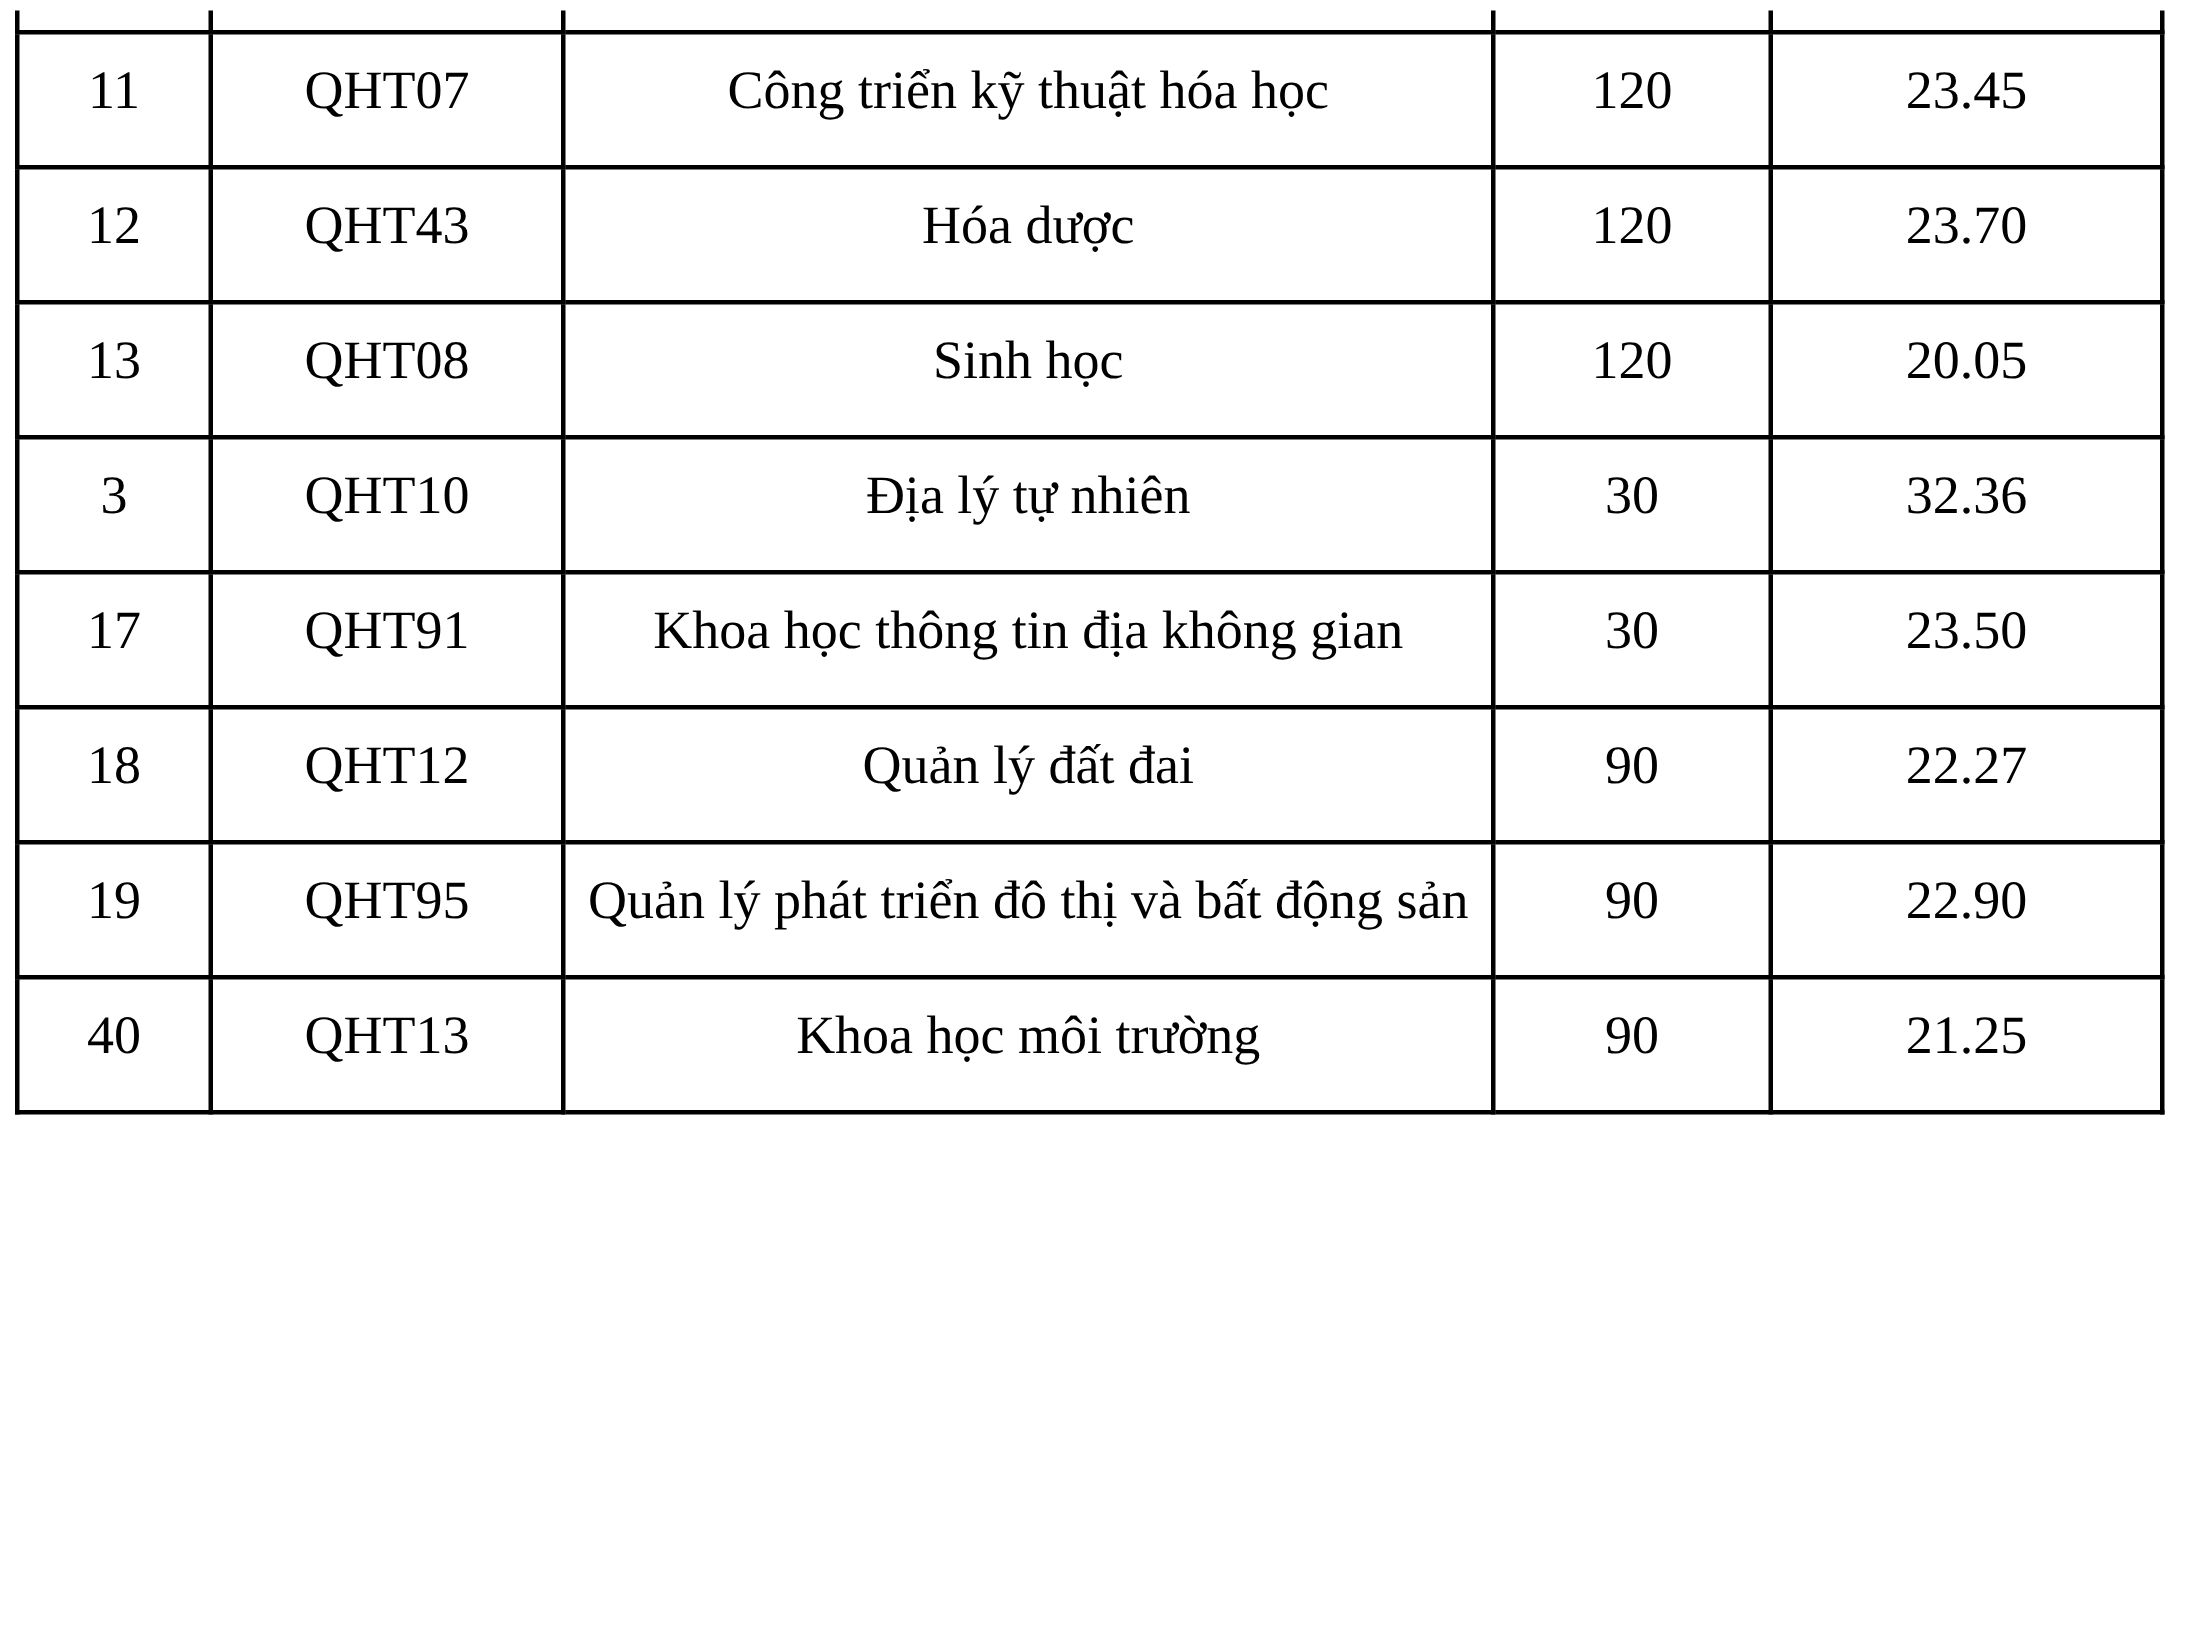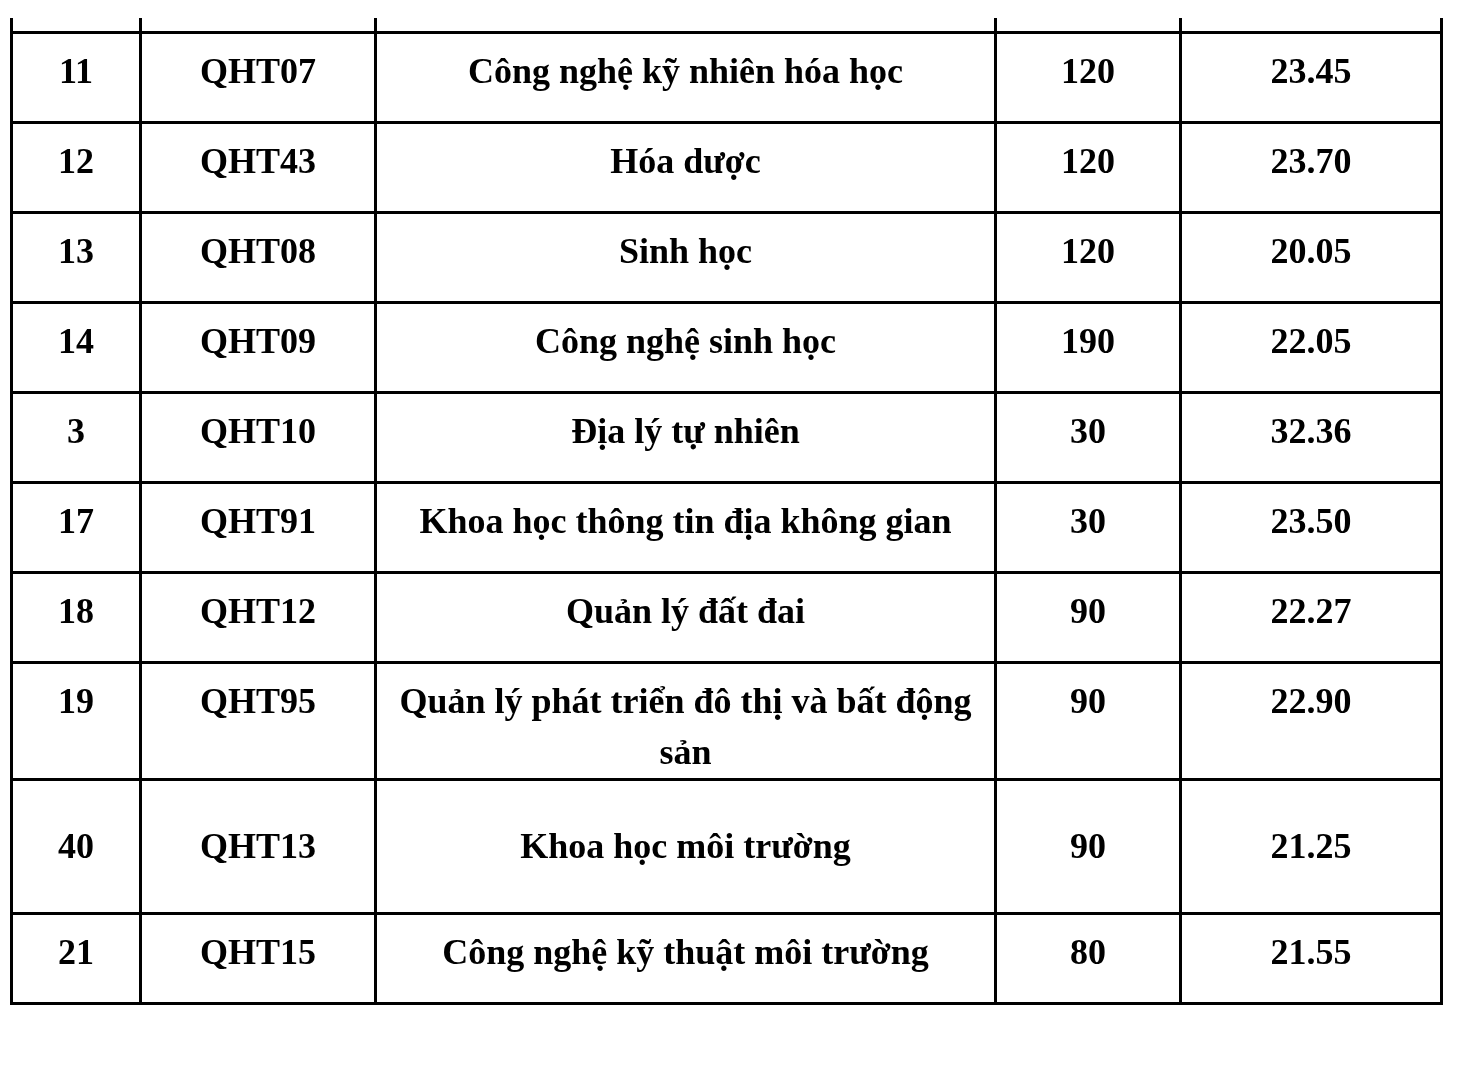--- a/index.html
+++ b/index.html
@@ -11,22 +11,21 @@
     width: 1460px;
     height: 1084px;
     overflow: hidden;
     position: relative;
     font-family: "Liberation Serif", "DejaVu Serif", serif;
     color: #000000;
   }
   .sheet {
     position: absolute;
     left: 10px;
-    top: 18px;
-    font-weight: bold;
+    top: 7px;
   }
   table.score-table {
     border-collapse: collapse;
     table-layout: fixed;
     width: 1430px;
     font-size: 36px;
     line-height: 1.42;
   }
   col.col-stt   { width: 129px; }
   col.col-code  { width: 235px; }
@@ -71,44 +70,37 @@
       <tr class="partial-row">
         <td></td>
         <td></td>
         <td></td>
         <td></td>
         <td></td>
       </tr>
     <tr class="data-row">
     <td>11</td>
     <td>QHT07</td>
-    <td>Công nghệ kỹ nhiên hóa học</td>
+    <td>Công triển kỹ thuật hóa học</td>
     <td>120</td>
     <td>23.45</td>
   </tr>
         <tr class="data-row">
     <td>12</td>
     <td>QHT43</td>
     <td>Hóa dược</td>
     <td>120</td>
     <td>23.70</td>
   </tr>
         <tr class="data-row">
     <td>13</td>
     <td>QHT08</td>
     <td>Sinh học</td>
     <td>120</td>
     <td>20.05</td>
-  </tr>
-        <tr class="data-row">
-    <td>14</td>
-    <td>QHT09</td>
-    <td>Công nghệ sinh học</td>
-    <td>190</td>
-    <td>22.05</td>
   </tr>
         <tr class="data-row">
     <td>3</td>
     <td>QHT10</td>
     <td>Địa lý tự nhiên</td>
     <td>30</td>
     <td>32.36</td>
   </tr>
         <tr class="data-row">
     <td>17</td>
@@ -131,22 +123,15 @@
     <td>90</td>
     <td>22.90</td>
   </tr>
         <tr class="data-row">
     <td>40</td>
     <td>QHT13</td>
     <td>Khoa học môi trường</td>
     <td>90</td>
     <td>21.25</td>
   </tr>
-        <tr class="data-row">
-    <td>21</td>
-    <td>QHT15</td>
-    <td>Công nghệ kỹ thuật môi trường</td>
-    <td>80</td>
-    <td>21.55</td>
-  </tr>
       </tbody>
   </table>
 </div>
 
 </body></html>

